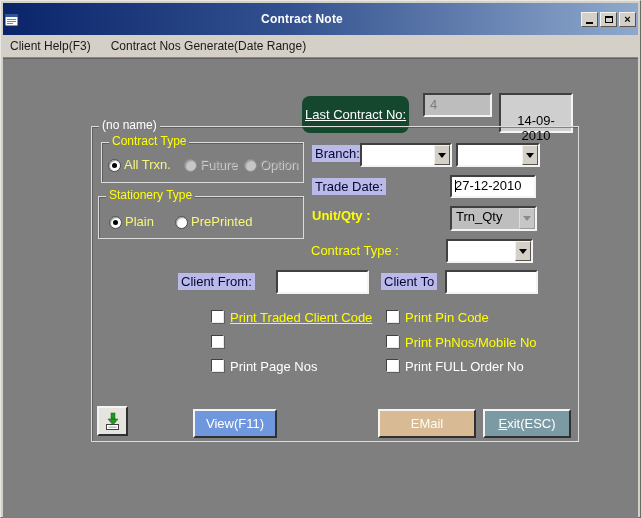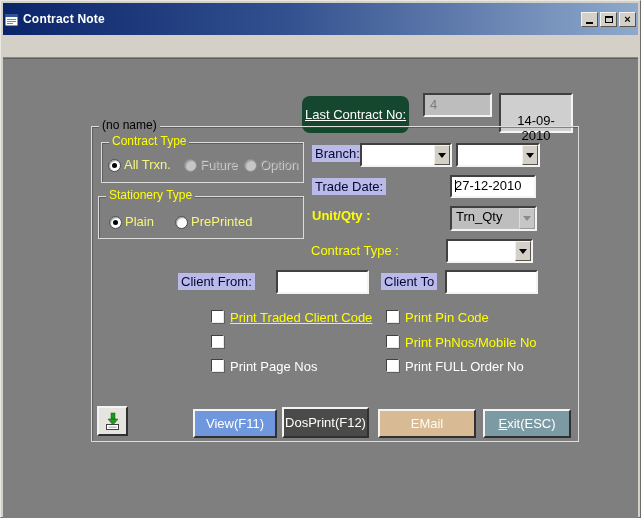--- a/index.html
+++ b/index.html
@@ -10,21 +10,21 @@
     position:relative; width:641px; height:518px;
     background:#d4d0c8;
     border:1px solid; border-color:#e9e9e4 #6c6c66 #6c6c66 #e9e9e4;
     padding:2px;
   }
 
   
   .titlebar {
     height:28px; display:flex; align-items:center;
     background:linear-gradient(to right,#0a246a 0%,#33518f 45%,#8fa9cc 100%);
-    padding:16px 2px; color:#fff;
+    padding:16px 2px; color:#fff;text-align:center;
   }
   .app-icon { width:14px; height:13px; margin-right:4px; flex:0 0 auto; }
   .title-text { font-size:12px; font-weight:bold; letter-spacing:.2px; flex:1 1 auto; white-space:nowrap; }
   .win-btns { display:flex; gap:2px; }
   .win-btn {
     width:17px; height:15px; background:#d4d0c8;
     border:1px solid; border-color:#f4f2ee #58554f #58554f #f4f2ee;
     display:flex; align-items:center; justify-content:center;
     font-size:10px; font-weight:bold; color:#000;
   }
@@ -155,30 +155,32 @@
       <span class="win-btn">
           <span class="glyph-max"></span>
         </span>
       <span class="win-btn">
           <span class="glyph-close">×</span>
         </span>
     </span>
   </div>
 
   <div class="menubar">
+    <span class="menu-item">Client Help(F3)</span>
+    <span class="menu-item">Contract Nos Generate(Date Range)</span>
   </div>
 
   <div class="client">
 
     <span class="abs lastno-label" style="left:299px; top:37px;">Last Contract No:</span>
     <div class="abs sunken field-disabled" style="left:420px; top:34px; width:69px; height:24px;">4</div>
     <div class="abs sunken field-silver" style="left:496px; top:34px; width:74px; height:24px;">14-09-2010</div>
 
     <div class="groupbox" style="left:88px; top:67px; width:488px; height:316px;">
-      <span class="groupbox-caption" style="color:#000000;">(no name)</span>
+      <span class="groupbox-caption" style="color:#ffffff;">(no name)</span>
 
       <div class="groupbox" style="left:9px; top:15px; width:203px; height:41px;">
         <span class="groupbox-caption yellow">Contract Type</span>
         <span class="radio checked" style="left:6px; top:16px;"></span>
         <span class="radio-label enabled" style="left:22px; top:14px;">All Trxn.</span>
         <span class="radio disabled" style="left:82px; top:16px;"></span>
         <span class="radio-label disabled" style="left:98px; top:14px;">Future</span>
         <span class="radio disabled" style="left:142px; top:16px;"></span>
         <span class="radio-label disabled" style="left:158px; top:14px;">Option</span>
       </div>
@@ -244,21 +246,20 @@
 
       <div class="btn3d btn-icon" style="left:5px; top:279px; width:31px; height:30px;">
         <svg width="19" height="19" viewBox="0 0 19 19">
           <rect x="8" y="1" width="4" height="6" fill="#1f9a1f" stroke="#0b5c0b" stroke-width="0.5"></rect>
           <polygon points="5,7 15,7 10,13" fill="#1f9a1f" stroke="#0b5c0b" stroke-width="0.5"></polygon>
           <rect x="3.5" y="12.5" width="12" height="5" fill="#fff" stroke="#404040"></rect>
           <rect x="5.5" y="14.5" width="8" height="1.4" fill="#b8b8b8"></rect>
         </svg>
       </div>
       <div class="btn3d btn-view" style="left:101px; top:282px; width:84px; height:29px;">View(F11)</div>
-      <div class="btn3d btn-dos" style="left:190px; top:280px; width:87px; height:31px;">DosPrint(F12)</div>
       <div class="btn3d btn-email" style="left:286px; top:282px; width:98px; height:29px;">EMail</div>
       <div class="btn3d btn-exit" style="left:391px; top:282px; width:88px; height:29px;">
           <span class="u">E</span>
           <span>xit(ESC)</span>
         </div>
 
     </div>
   </div>
 </div>
 

